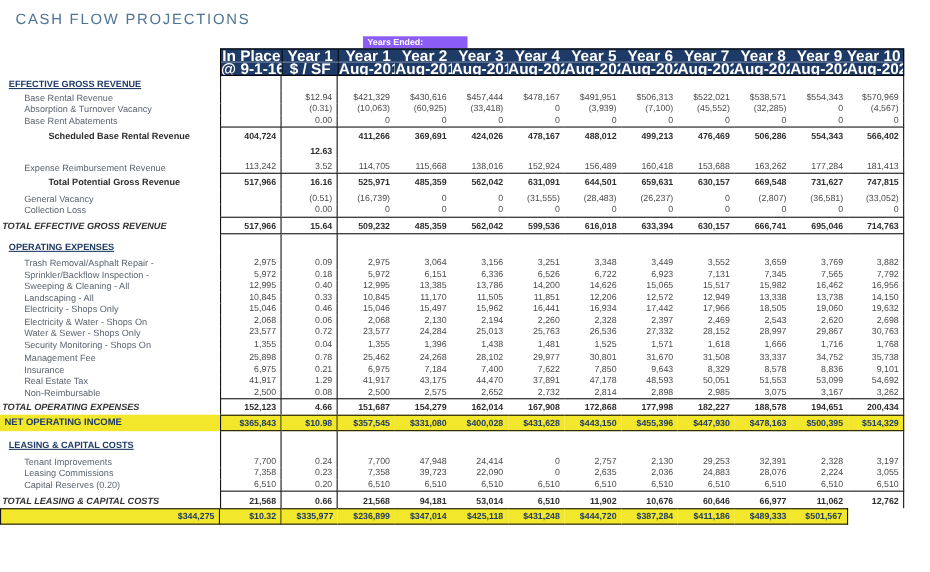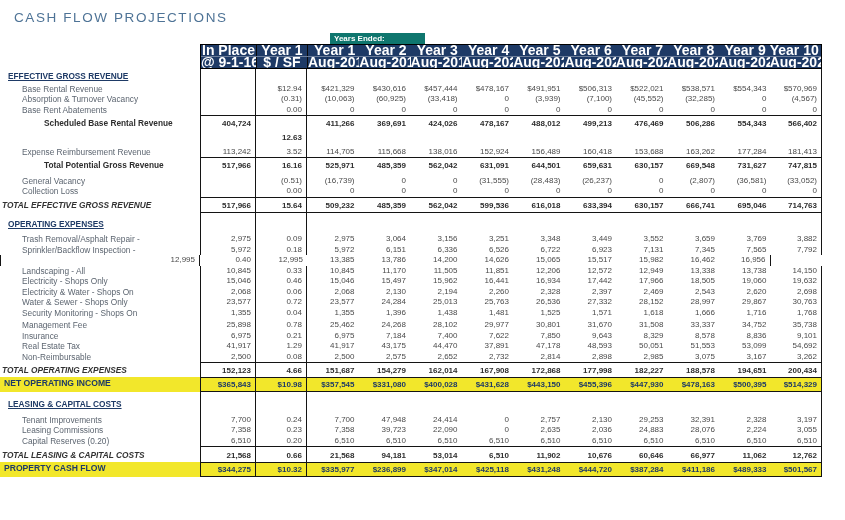--- a/index.html
+++ b/index.html
@@ -16,21 +16,21 @@
     font-family:"Liberation Sans",sans-serif;
     position:relative;overflow:hidden;
   }
   .page-title{
     position:absolute;left:14px;top:10px;
     font-size:13.5px;letter-spacing:1.6px;color:var(--title-blue);
     font-weight:400;
   }
   .years-chip{
     position:absolute;left:330px;top:33px;width:95px;height:11px;
-    background:#0f766e;color:#ffffff;font-size:8px;font-weight:bold;
+    background:#8b5cf6;color:#ffffff;font-size:8px;font-weight:bold;
     line-height:11px;padding-left:4px;box-sizing:border-box;
   }
   .cf-table{position:absolute;left:0;top:44px;width:822px;}
   .thead{
     margin-left:200px;width:622px;background:var(--navy);
     border:1.2px solid #000;box-sizing:border-box;
   }
   .thead-row{display:grid;grid-template-columns:56px 51px repeat(10,1fr);}
   .thead-row.second{border-top:1px solid rgba(255,255,255,0.35);}
   .hc{
@@ -294,20 +294,21 @@
         <div class="cell dc">6,336</div>
         <div class="cell dc">6,526</div>
         <div class="cell dc">6,722</div>
         <div class="cell dc">6,923</div>
         <div class="cell dc">7,131</div>
         <div class="cell dc">7,345</div>
         <div class="cell dc">7,565</div>
         <div class="cell dc c12">7,792</div>
       </div>
       <div class="row item">
+        <div class="cell label-cell">Sweeping &amp; Cleaning - All</div>
         <div class="cell dc c1">12,995</div>
         <div class="cell dc c2">0.40</div>
         <div class="cell dc">12,995</div>
         <div class="cell dc">13,385</div>
         <div class="cell dc">13,786</div>
         <div class="cell dc">14,200</div>
         <div class="cell dc">14,626</div>
         <div class="cell dc">15,065</div>
         <div class="cell dc">15,517</div>
         <div class="cell dc">15,982</div>
@@ -548,21 +549,20 @@
         <div class="cell dc" style="padding-top: 3px;">53,014</div>
         <div class="cell dc" style="padding-top: 3px;">6,510</div>
         <div class="cell dc" style="padding-top: 3px;">11,902</div>
         <div class="cell dc" style="padding-top: 3px;">10,676</div>
         <div class="cell dc" style="padding-top: 3px;">60,646</div>
         <div class="cell dc" style="padding-top: 3px;">66,977</div>
         <div class="cell dc" style="padding-top: 3px;">11,062</div>
         <div class="cell dc c12" style="padding-top: 3px;">12,762</div>
       </div>
       <div class="row highlight lt lb">
-        <div class="cell label-cell">PROPERTY CASH FLOW</div>
         <div class="cell dc c1">$344,275</div>
         <div class="cell dc c2">$10.32</div>
         <div class="cell dc">$335,977</div>
         <div class="cell dc">$236,899</div>
         <div class="cell dc">$347,014</div>
         <div class="cell dc">$425,118</div>
         <div class="cell dc">$431,248</div>
         <div class="cell dc">$444,720</div>
         <div class="cell dc">$387,284</div>
         <div class="cell dc">$411,186</div>

